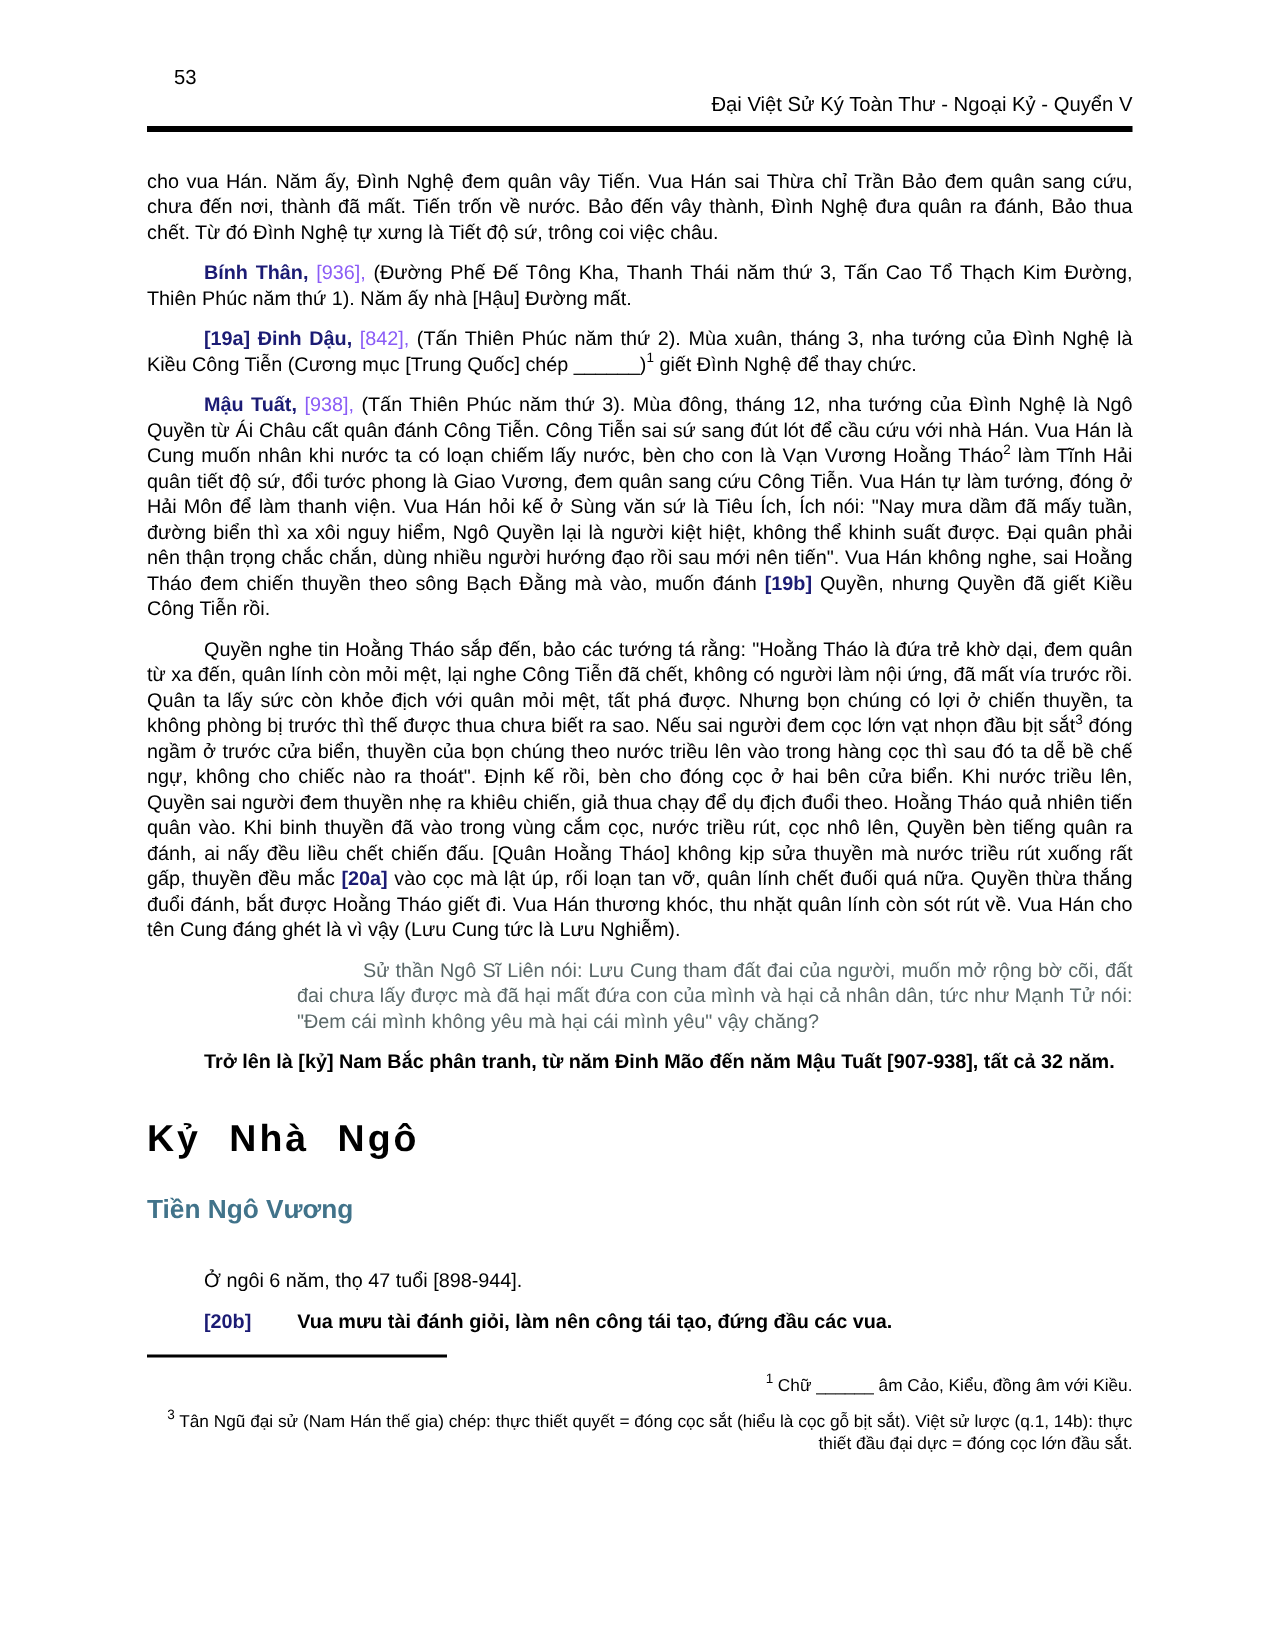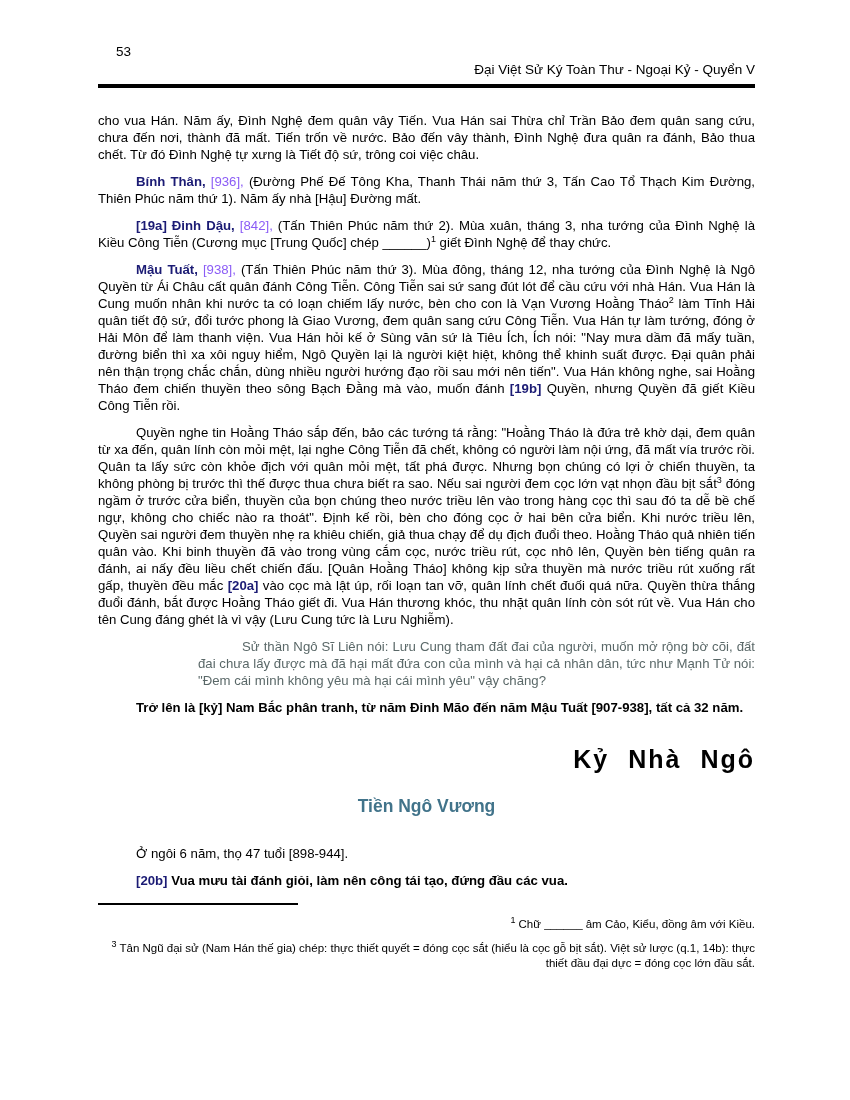--- a/index.html
+++ b/index.html
@@ -13,27 +13,27 @@
   .page-header{position:relative;padding-top:62px;font-size:13.5px;}
   .page-num{position:absolute;left:18px;top:44px;}
   .header-title{text-align:right;}
   .header-rule{border:none;border-top:4px solid #000;margin:7px 0 0 0;}
   .doc-body{margin-top:24px;font-size:13.2px;line-height:17px;text-align:justify;}
   .para{margin:0 0 10px 0;}
   .indent{text-indent:38px;}
   .era{font-weight:bold;color:#1b1b74;}
   .marker{font-weight:bold;color:#1b1b74;}
   .year{color:#8b5cf6;}
-  .bold{font-weight:bold;}
+  .bold{font-weight:bold;padding-left:27px;}
   sup{font-size:9px;line-height:0;}
   .commentary{color:#5a6868;margin:2px 0 10px 100px;text-indent:44px;}
   .closing{font-weight:bold;margin:0;text-indent:38px;}
-  .heading1{text-align:right;font-size:25px;line-height:34px;font-weight:bold;
+  .heading1{text-align:left;font-size:25px;line-height:34px;font-weight:bold;
     letter-spacing:2px;word-spacing:10px;margin:26px 0 0 0;text-indent:0;}
-  .heading2{text-align:center;font-size:17.5px;font-weight:bold;color:#41738a;
+  .heading2{text-align:left;font-size:17.5px;font-weight:bold;color:#41738a;
     margin:22px 0 0 0;text-indent:0;}
   .gap-top{margin-top:30px;}
   .fn-rule{width:200px;border:none;border-top:2px solid #000;margin:14px 0 0 0;}
   .footnotes{margin-top:12px;font-size:11.5px;line-height:15px;text-align:right;}
   .footnote{margin:0 0 9px 0;padding-left:14px;text-indent:-14px;}
   .footnote sup{margin-right:3px;}
 </style>
 </head>
 <body>
 

